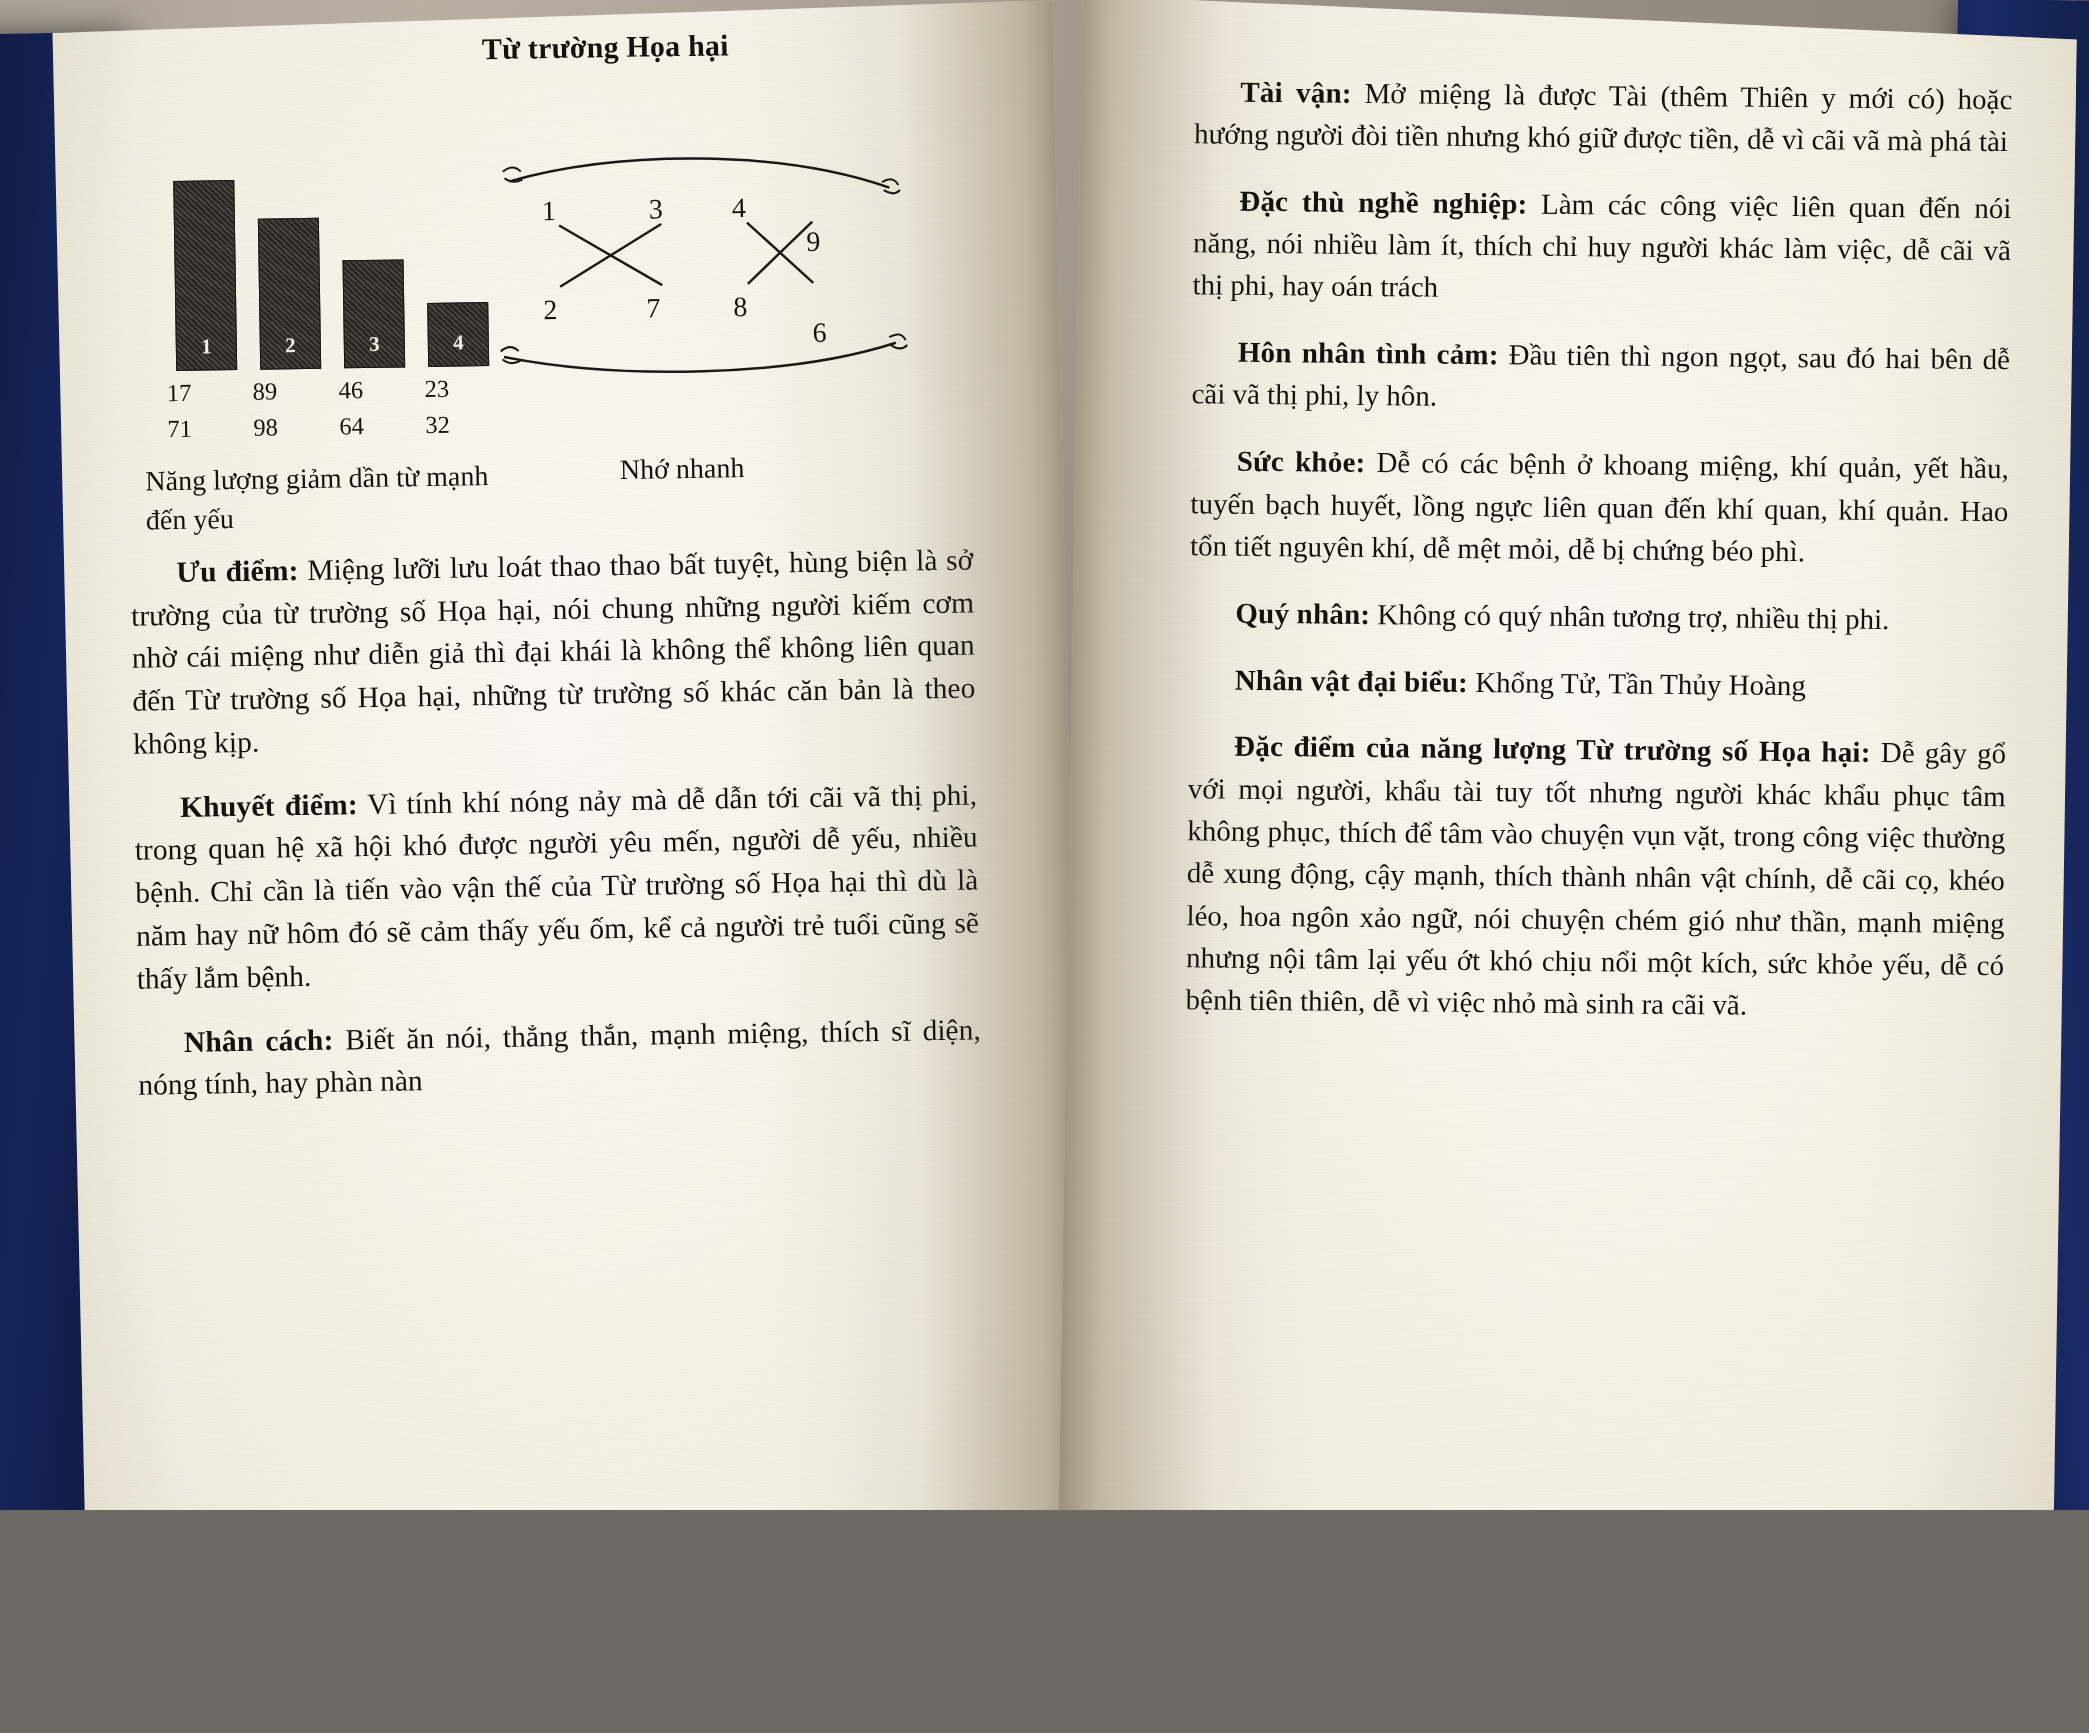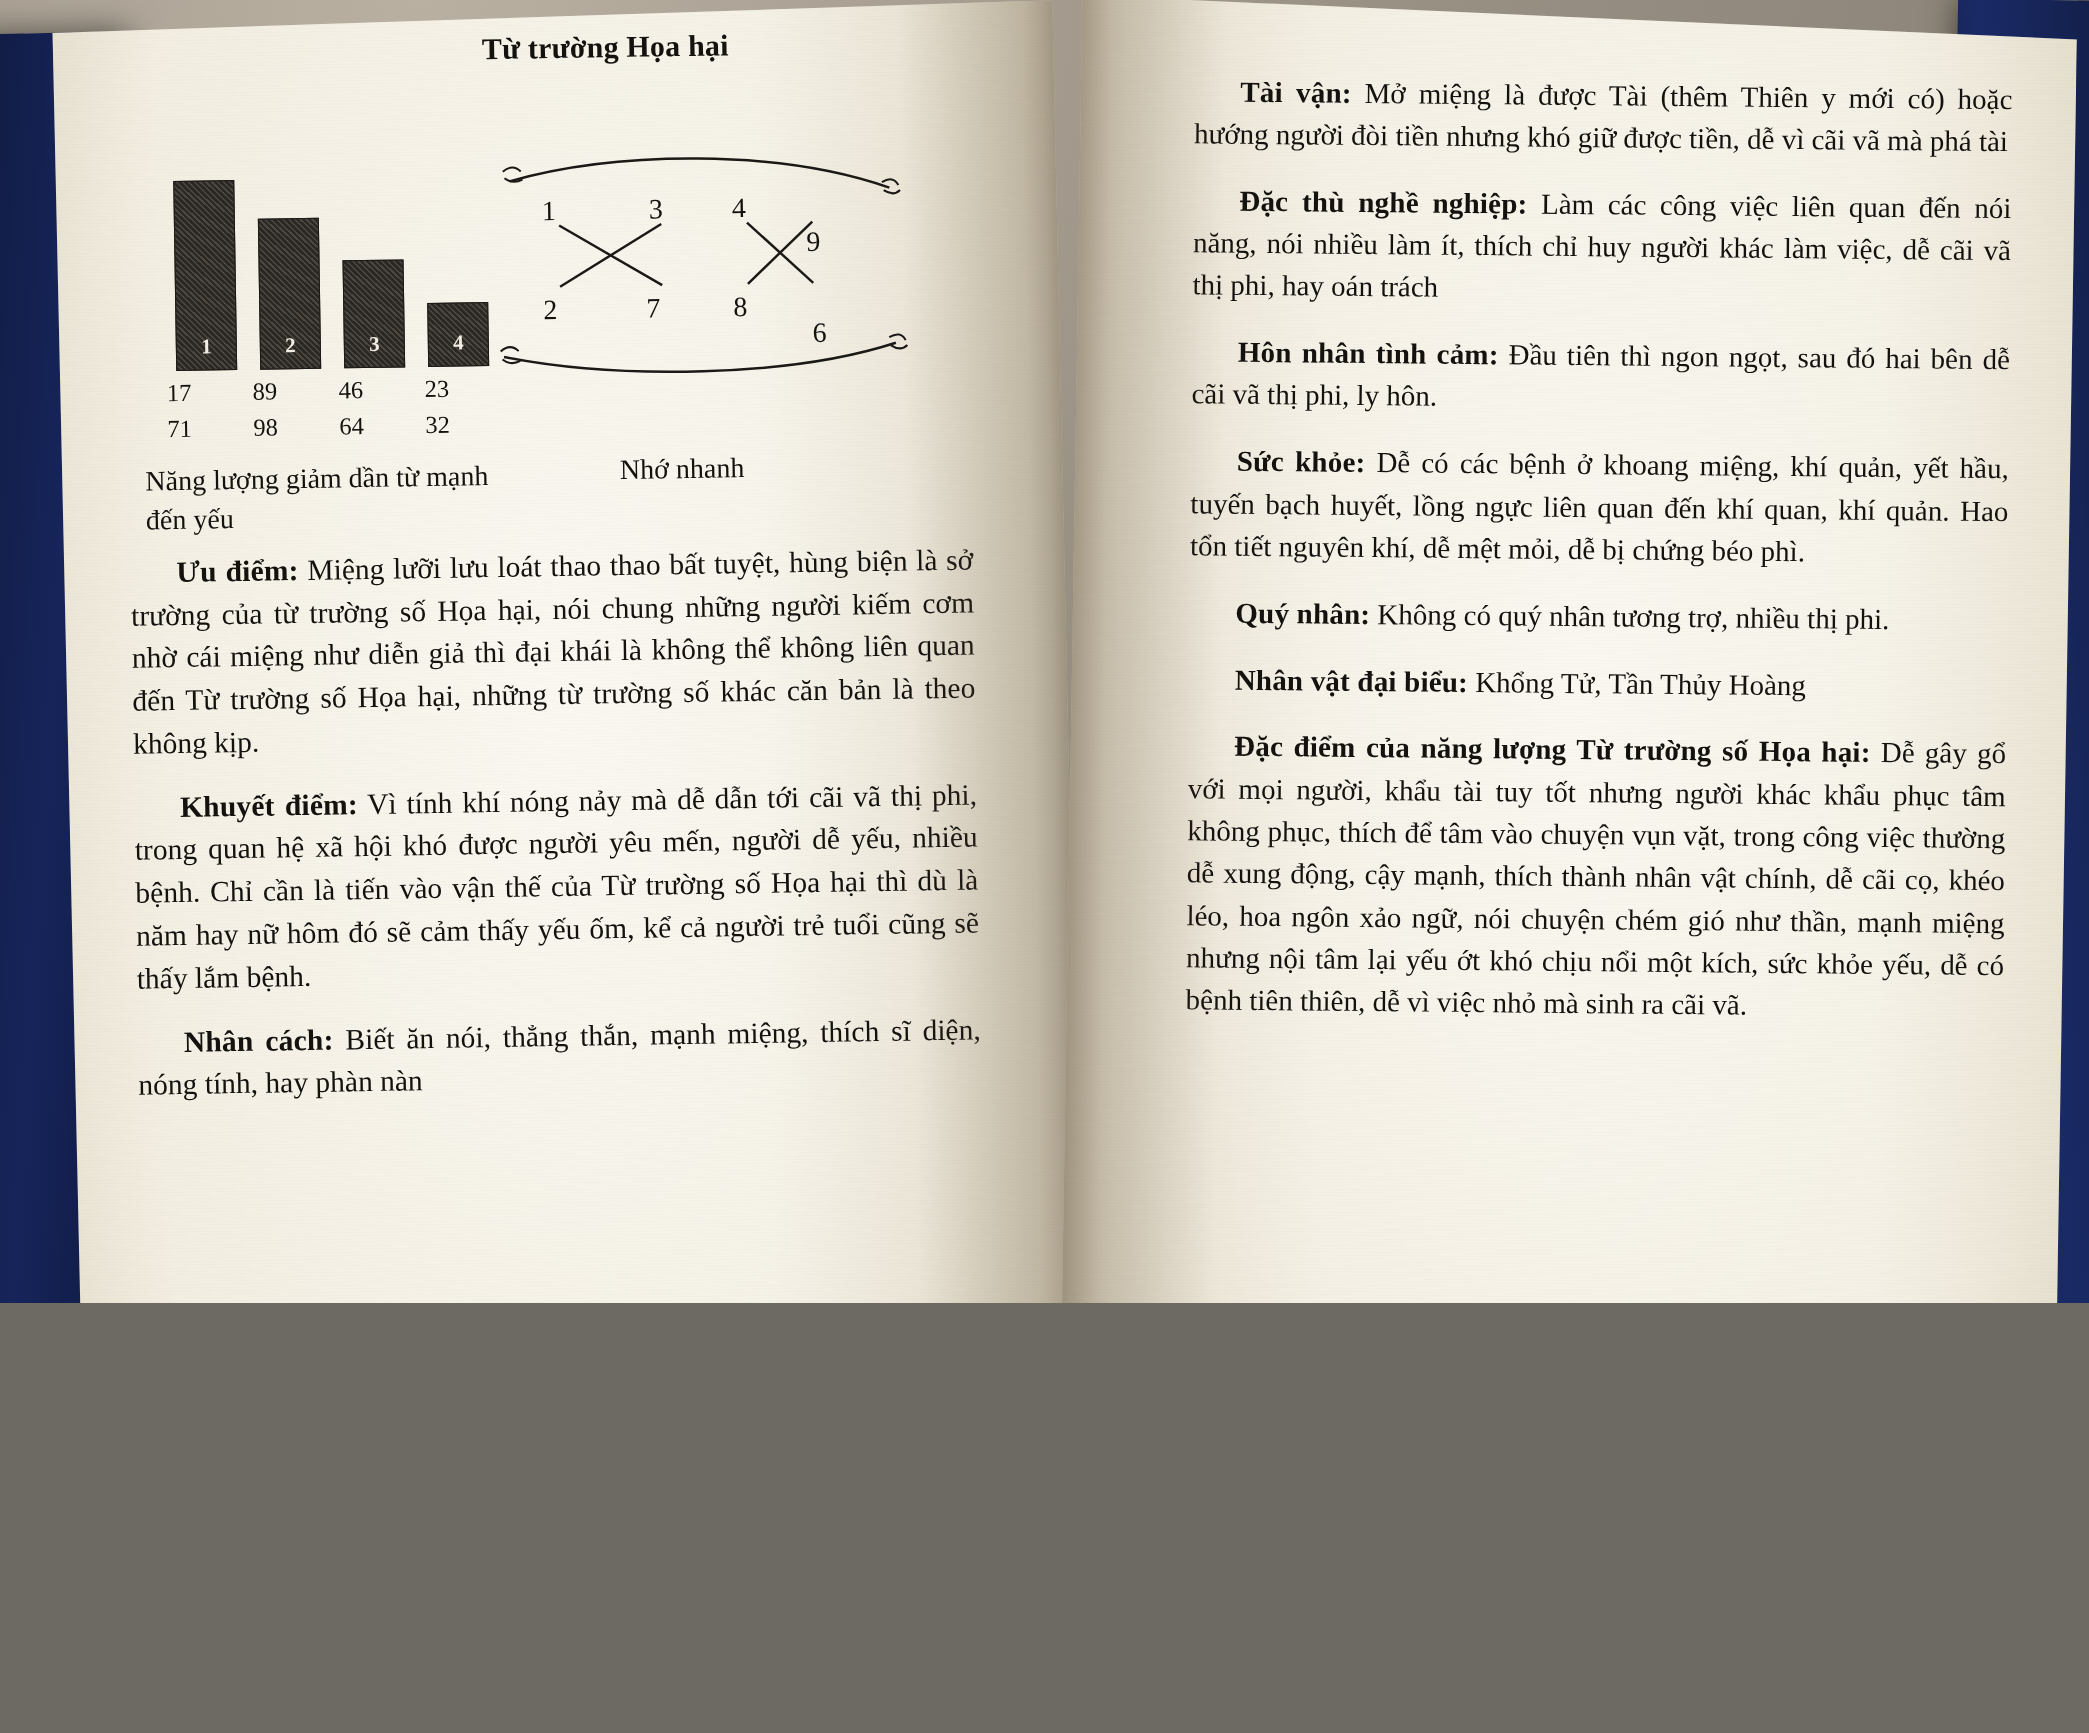--- a/index.html
+++ b/index.html
@@ -11,21 +11,21 @@
     width: 2090px;
     height: 1733px;
     overflow: hidden;
     font-family: "Liberation Serif", serif;
   }
 
   
   #scene {
     position: relative;
     width: 2090px;
-    height: 1303px;
+    height: 1510px;
     background:
       radial-gradient(ellipse at 20% 0%, #b9b0a2 0%, #9a9185 40%, #7d776c 100%);
     overflow: hidden;
   }
   .desk-speckle {
     position: absolute;
     inset: 0;
     background-image:
       radial-gradient(circle at 12% 6%, rgba(255,255,255,0.18) 0 1.6px, transparent 2.5px),
       radial-gradient(circle at 33% 2%, rgba(0,0,0,0.10) 0 1.6px, transparent 2.5px),

